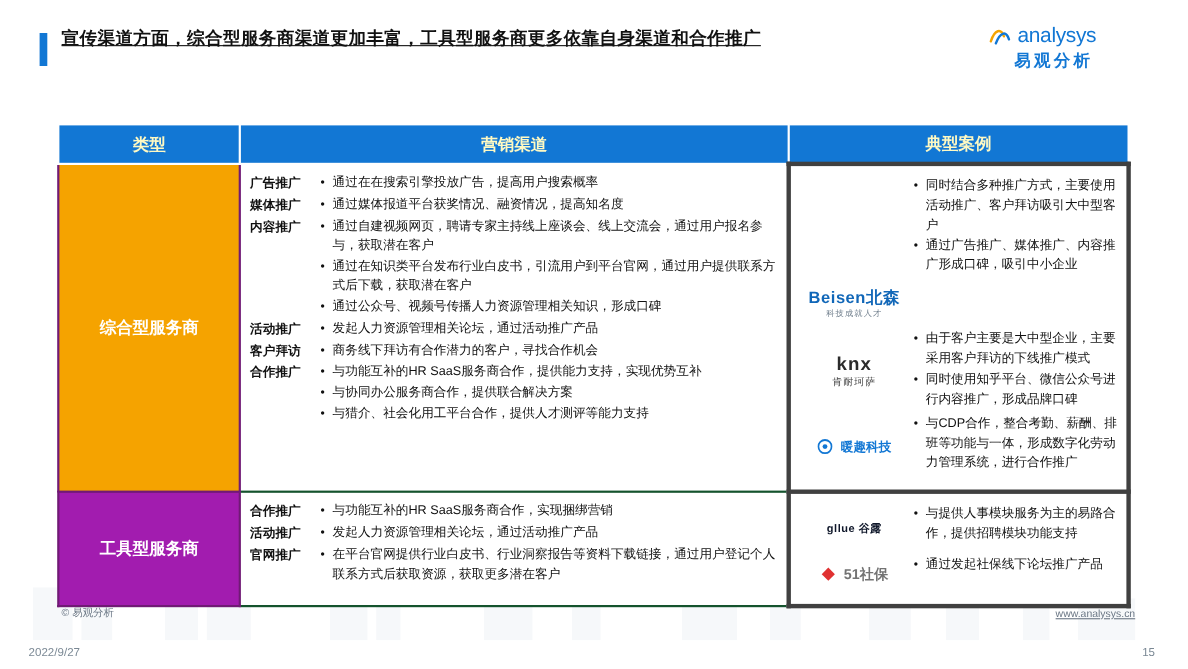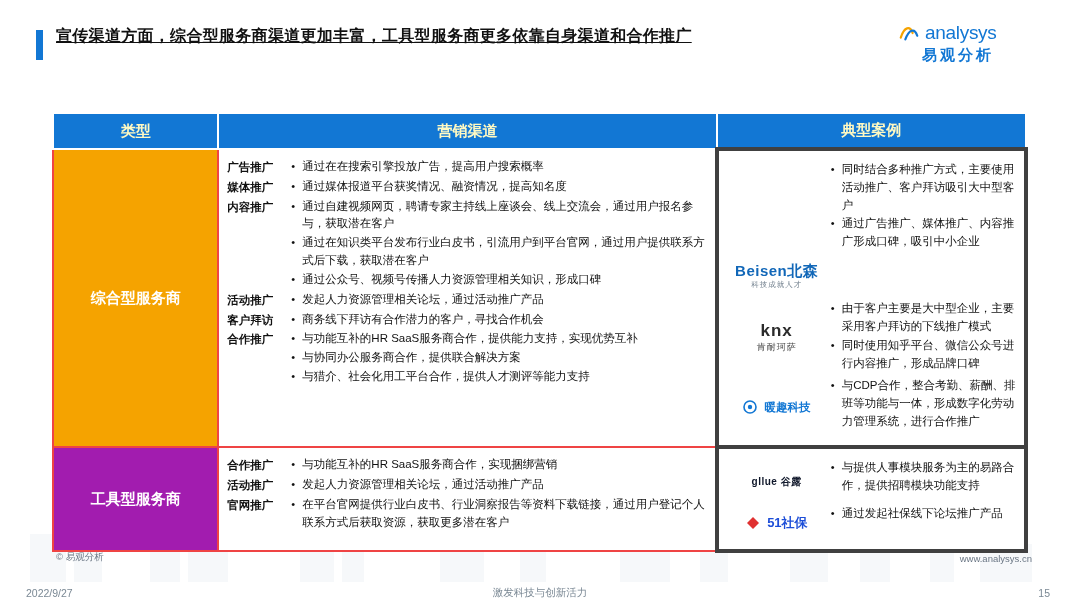--- a/index.html
+++ b/index.html
@@ -109,27 +109,27 @@
   .col-channel { width: 500px; }
   .col-case { width: 310px; }
 
   .cat-cell {
     background: #f5a300;
     color: #ffffff;
     font-weight: bold;
     font-size: 15px;
     text-align: center;
     vertical-align: middle;
-    border: 2px solid #ef4444;
+    border: 2px solid #701a75;
   }
   .cat-cell.blue { background: #a21caf; }
 
   .body-cell {
     background: #ffffff;
-    border: 2px solid #ef4444;
+    border: 2px solid #14532d;
     vertical-align: top;
     padding: 8px 6px 8px 8px;
   }
   .case-cell {
     background: #ffffff;
     border: 4px solid #404040;
     vertical-align: top;
     padding: 8px 8px;
   }
 
@@ -170,35 +170,36 @@
   .case-bullets { padding: 2px 0; }
 
   
   .brand { text-align: center; line-height: 1.15; }
   .brand-beisen-main { font-size: 15px; font-weight: bold; color: #1167b8; letter-spacing: 0.5px; }
   .brand-beisen-sub { font-size: 7.5px; color: #6d7c8a; letter-spacing: 1px; margin-top: 2px; }
   .brand-knx { font-size: 17px; color: #2b2b2b; font-weight: bold; letter-spacing: 1px; }
   .brand-knx-sub { font-size: 9px; color: #444; margin-top: 2px; letter-spacing: 1px; }
   .brand-nq { font-size: 11.5px; color: #1277d4; font-weight: bold; }
   .brand-gllue { font-size: 10px; color: #0f172a; font-weight: bold; letter-spacing: 0.5px; }
-  .brand-51 { font-size: 13px; color: #1d4ed8; font-weight: bold; text-align: center; }
+  .brand-51 { font-size: 13px; color: #737373; font-weight: bold; text-align: center; }
   .mini-icon { display:inline-block; vertical-align: middle; margin-right: 3px; }
 
   
   .footer-left {
     position: absolute;
     left: 56px; bottom: 44px;
     font-size: 9.5px;
     color: #6b7785;
   }
   .footer-right {
     position: absolute;
     right: 48px; bottom: 44px;
     font-size: 9.5px;
     color: #6b7785;
+    text-decoration: underline;
   }
   .footer-bar {
     position: absolute;
     left: 0; right: 0; bottom: 0;
     height: 30px;
     display: flex;
     align-items: center;
     font-size: 10.5px;
     color: #7a8894;
   }
@@ -415,15 +416,14 @@
       </td>
     </tr>
   </tbody>
 </table>
 
 <div class="footer-left">© 易观分析</div>
 <div class="footer-right">www.analysys.cn</div>
 
 <div class="footer-bar">
   <span class="footer-date">2022/9/27</span>
-  <span class="footer-center">激发科技与创新活力</span>
   <span class="footer-page">15</span>
 </div>
 
 </body></html>

